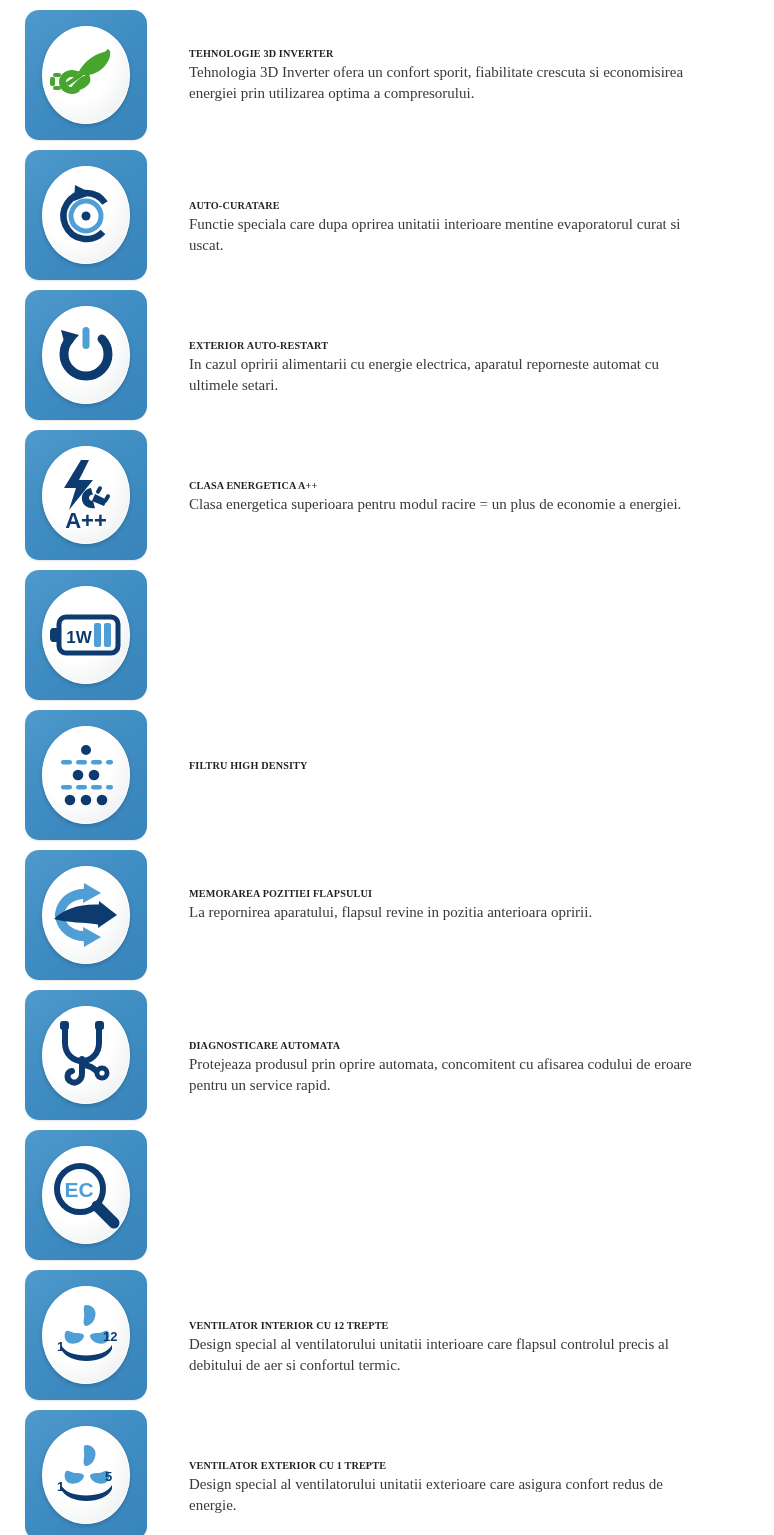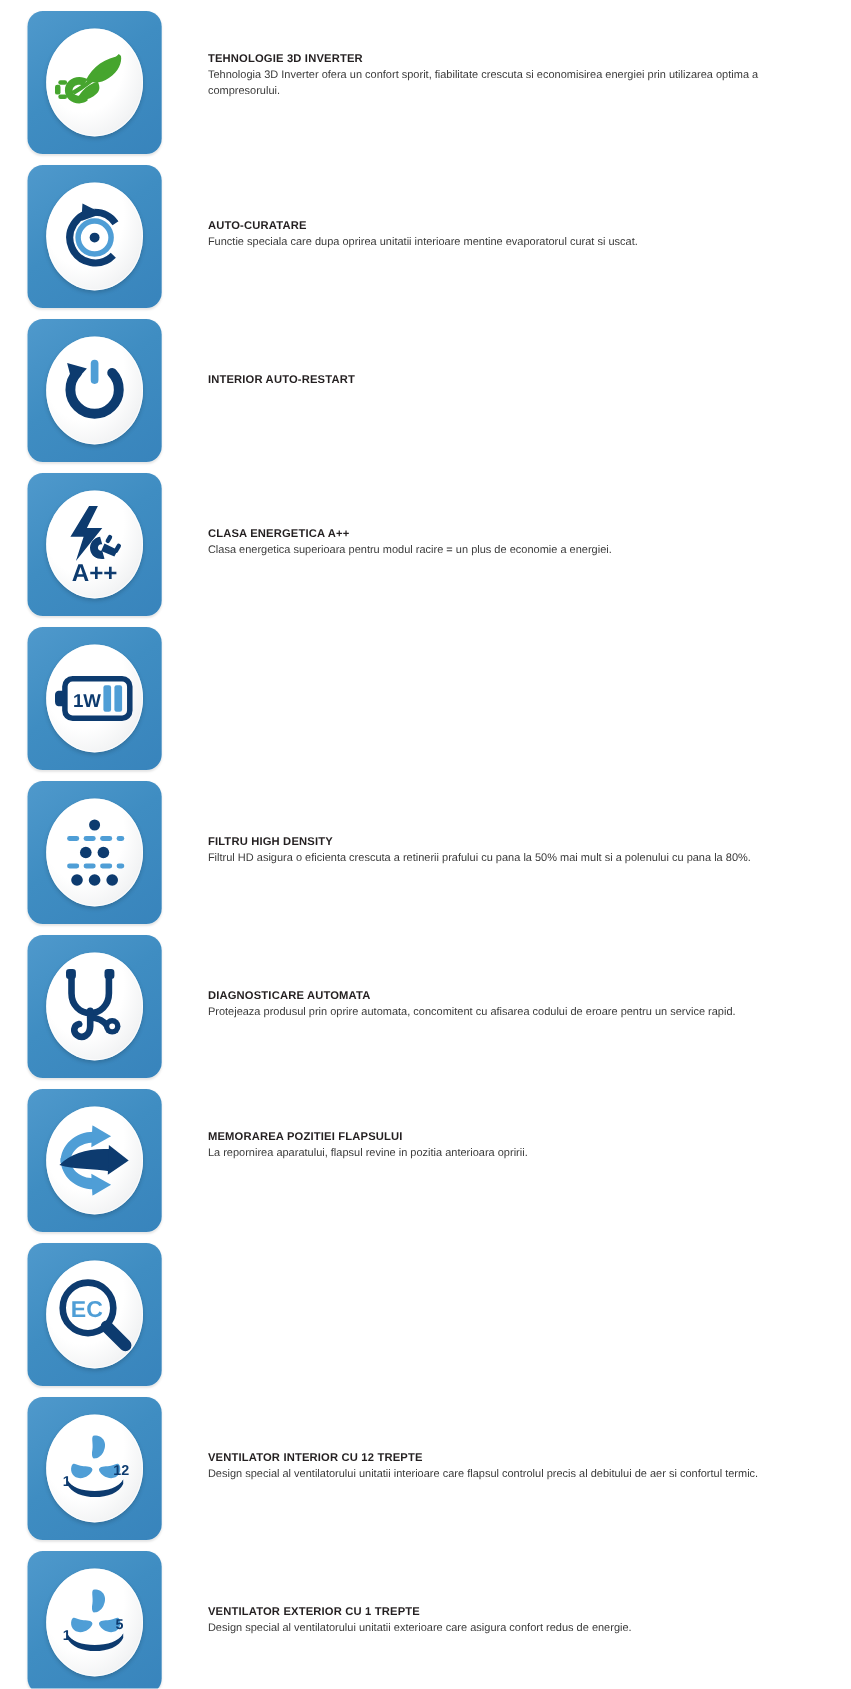--- a/index.html
+++ b/index.html
@@ -54,31 +54,32 @@
   .icon-disc svg {
     position: absolute;
     left: 50%;
     top: 50%;
     transform: translate(-50%,-50%);
   }
   .text-block {
     position: absolute;
     left: 189px;
     width: 520px;
+    font-family: Liberation Serif, serif;
   }
   .feature-title {
     font-size: 10.2px;
     font-weight: bold;
     color: #231f20;
     letter-spacing: 0.15px;
     margin: 0 0 2px 0;
     line-height: 1.18;
   }
   .feature-desc {
-    font-size: 10px;
+    font-size: 15px;
     color: #3a3a3a;
     line-height: 1.42;
     margin: 0;
     font-weight: normal;
   }
   
   .align-mid .text-block { top: 48px; }
   .align-low .text-block { top: 60px; }
 </style>
 </head>
@@ -135,21 +136,22 @@
       <div class="icon-tile"></div>
       <div class="icon-disc">
         <svg width="66" height="66" viewBox="0 0 66 66">
           <path d="M17 17 A22 22 0 1 0 49 17" fill="none" stroke="#0d3b6f" stroke-width="9" stroke-linecap="round"></path>
           <path d="M8 8 L26 13 L13 27 Z" fill="#0d3b6f"></path>
           <rect x="29.5" y="5" width="7" height="22" rx="3.5" fill="#4f9ed6"></rect>
         </svg>
       </div>
     </div>
     <div class="text-block">
-      <div class="feature-title">INTERIOR AUTO-RESTART</div>
+      <div class="feature-title">EXTERIOR AUTO-RESTART</div>
+      <div class="feature-desc">In cazul opririi alimentarii cu energie electrica, aparatul reporneste automat cu ultimele setari.</div>
     </div>
   </div>
 
   <div class="feature-row align-low">
     <div class="icon-wrap">
       <div class="icon-tile"></div>
       <div class="icon-disc">
         <svg width="70" height="74" viewBox="0 0 70 74">
           <path d="M30 2 L13 30 L25 30 L18 52 L42 22 L28 22 L38 2 Z" fill="#0d3b6f"></path>
           <g fill="#0d3b6f">
@@ -204,21 +206,40 @@
             <rect x="51" y="41" width="7" height="4.5" rx="2.2"></rect>
           </g>
           <circle cx="15" cy="56" r="5.3" fill="#0d3b6f"></circle>
           <circle cx="31" cy="56" r="5.3" fill="#0d3b6f"></circle>
           <circle cx="47" cy="56" r="5.3" fill="#0d3b6f"></circle>
         </svg>
       </div>
     </div>
     <div class="text-block">
       <div class="feature-title">FILTRU HIGH DENSITY</div>
-      <div class="feature-desc">Filtrul HD asigura o eficienta crescuta a retinerii prafului cu pana la 50% mai mult si a polenului cu pana la 80%.</div>
+    </div>
+  </div>
+
+  <div class="feature-row align-mid">
+    <div class="icon-wrap">
+      <div class="icon-tile"></div>
+      <div class="icon-disc">
+        <svg width="70" height="64" viewBox="0 0 70 64">
+          <path d="M4 34 C4 16 20 4 38 6 L36 16 C24 15 13 22 13 34 Z" fill="#4f9ed6"></path>
+          <path d="M33 0 L50 10 L32 20 Z" fill="#4f9ed6"></path>
+          <path d="M4 30 C4 48 20 60 38 58 L36 48 C24 49 13 42 13 30 Z" fill="#4f9ed6"></path>
+          <path d="M33 64 L50 54 L32 44 Z" fill="#4f9ed6"></path>
+          <path d="M3 36 C14 25 32 20 52 22 L56 32 L50 42 C33 39 16 40 3 36 Z" fill="#0d3b6f"></path>
+          <path d="M48 18 L66 32 L47 45 Z" fill="#0d3b6f"></path>
+        </svg>
+      </div>
+    </div>
+    <div class="text-block">
+      <div class="feature-title">MEMORAREA POZITIEI FLAPSULUI</div>
+      <div class="feature-desc">La repornirea aparatului, flapsul revine in pozitia anterioara opririi.</div>
     </div>
   </div>
 
   <div class="feature-row align-low">
     <div class="icon-wrap">
       <div class="icon-disc-holder"></div>
       <div class="icon-tile"></div>
       <div class="icon-disc">
         <svg width="62" height="68" viewBox="0 0 62 68">
           <path d="M10 4 L10 22 C10 33 18 40 27 40 C36 40 44 33 44 22 L44 4" fill="none" stroke="#0d3b6f" stroke-width="6" stroke-linecap="round"></path>
@@ -234,40 +255,20 @@
     <div class="text-block">
       <div class="feature-title">DIAGNOSTICARE AUTOMATA</div>
       <div class="feature-desc">Protejeaza produsul prin oprire automata, concomitent cu afisarea codului de eroare pentru un service rapid.</div>
     </div>
   </div>
 
   <div class="feature-row align-mid">
     <div class="icon-wrap">
       <div class="icon-tile"></div>
       <div class="icon-disc">
-        <svg width="70" height="64" viewBox="0 0 70 64">
-          <path d="M4 34 C4 16 20 4 38 6 L36 16 C24 15 13 22 13 34 Z" fill="#4f9ed6"></path>
-          <path d="M33 0 L50 10 L32 20 Z" fill="#4f9ed6"></path>
-          <path d="M4 30 C4 48 20 60 38 58 L36 48 C24 49 13 42 13 30 Z" fill="#4f9ed6"></path>
-          <path d="M33 64 L50 54 L32 44 Z" fill="#4f9ed6"></path>
-          <path d="M3 36 C14 25 32 20 52 22 L56 32 L50 42 C33 39 16 40 3 36 Z" fill="#0d3b6f"></path>
-          <path d="M48 18 L66 32 L47 45 Z" fill="#0d3b6f"></path>
-        </svg>
-      </div>
-    </div>
-    <div class="text-block">
-      <div class="feature-title">MEMORAREA POZITIEI FLAPSULUI</div>
-      <div class="feature-desc">La repornirea aparatului, flapsul revine in pozitia anterioara opririi.</div>
-    </div>
-  </div>
-
-  <div class="feature-row align-mid">
-    <div class="icon-wrap">
-      <div class="icon-tile"></div>
-      <div class="icon-disc">
         <svg width="68" height="68" viewBox="0 0 68 68">
           <circle cx="28" cy="28" r="23" fill="none" stroke="#0d3b6f" stroke-width="6"></circle>
           <path d="M45 45 L62 62" stroke="#0d3b6f" stroke-width="11" stroke-linecap="round"></path>
           <text x="27" y="36" text-anchor="middle" font-family="Liberation Sans, sans-serif" font-size="21" font-weight="bold" fill="#4f9ed6">EC</text>
         </svg>
       </div>
     </div>
     <div class="text-block">
     </div>
   </div>

